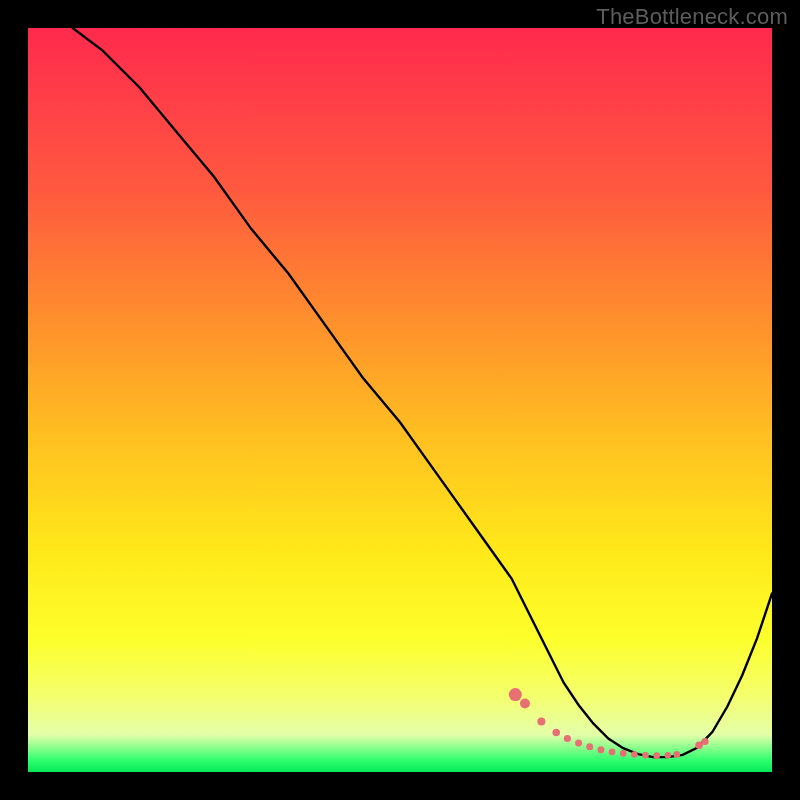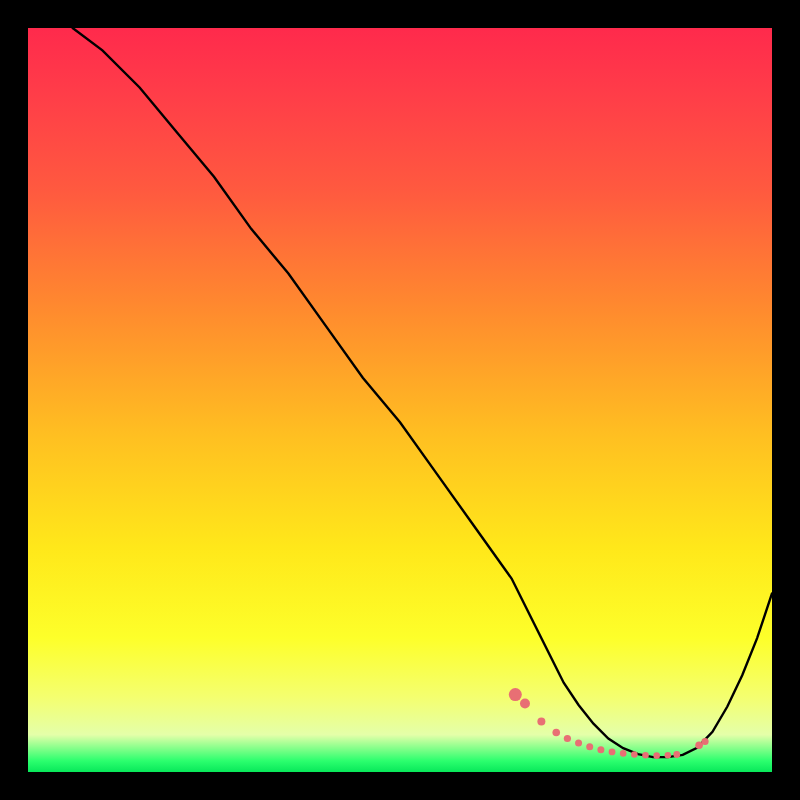--- a/index.html
+++ b/index.html
@@ -62,20 +62,21 @@
     top: 0;
     width: 744px;
     height: 744px;
     z-index: 4;
   }
 </style>
 </head>
 <body>
 
 <div class="frame">
+  <div class="watermark">TheBottleneck.com</div>
 
   <div class="plot-area">
     <svg class="curve" viewBox="0 0 744 744" preserveAspectRatio="none">
       <path id="curve-path" fill="none" stroke="#000" stroke-width="2.4" stroke-linecap="round" d="M44.64 0.00 L74.40 22.32 L111.60 59.52 L148.80 104.16 L186.00 148.80 L223.20 200.88 L260.40 245.52 L297.60 297.60 L334.80 349.68 L372.00 394.32 L409.20 446.40 L446.40 498.48 L483.60 550.56 L505.92 595.20 L520.80 624.96 L535.68 654.72 L550.56 677.04 L565.44 695.64 L580.32 710.52 L595.20 720.19 L610.08 726.14 L624.96 729.12 L639.84 729.12 L654.72 726.89 L669.60 719.45 L684.48 703.82 L699.36 678.53 L714.24 647.28 L729.12 610.08 L744.00 565.44"></path>
     </svg>
     <svg class="dots" viewBox="0 0 744 744" preserveAspectRatio="none">
       <g id="dots-group">
           <circle cx="487.32" cy="666.62" r="6.50" fill="#e86f74"></circle>
           <circle cx="496.99" cy="675.55" r="5.00" fill="#e86f74"></circle>
           <circle cx="513.36" cy="693.41" r="4.00" fill="#e86f74"></circle>

